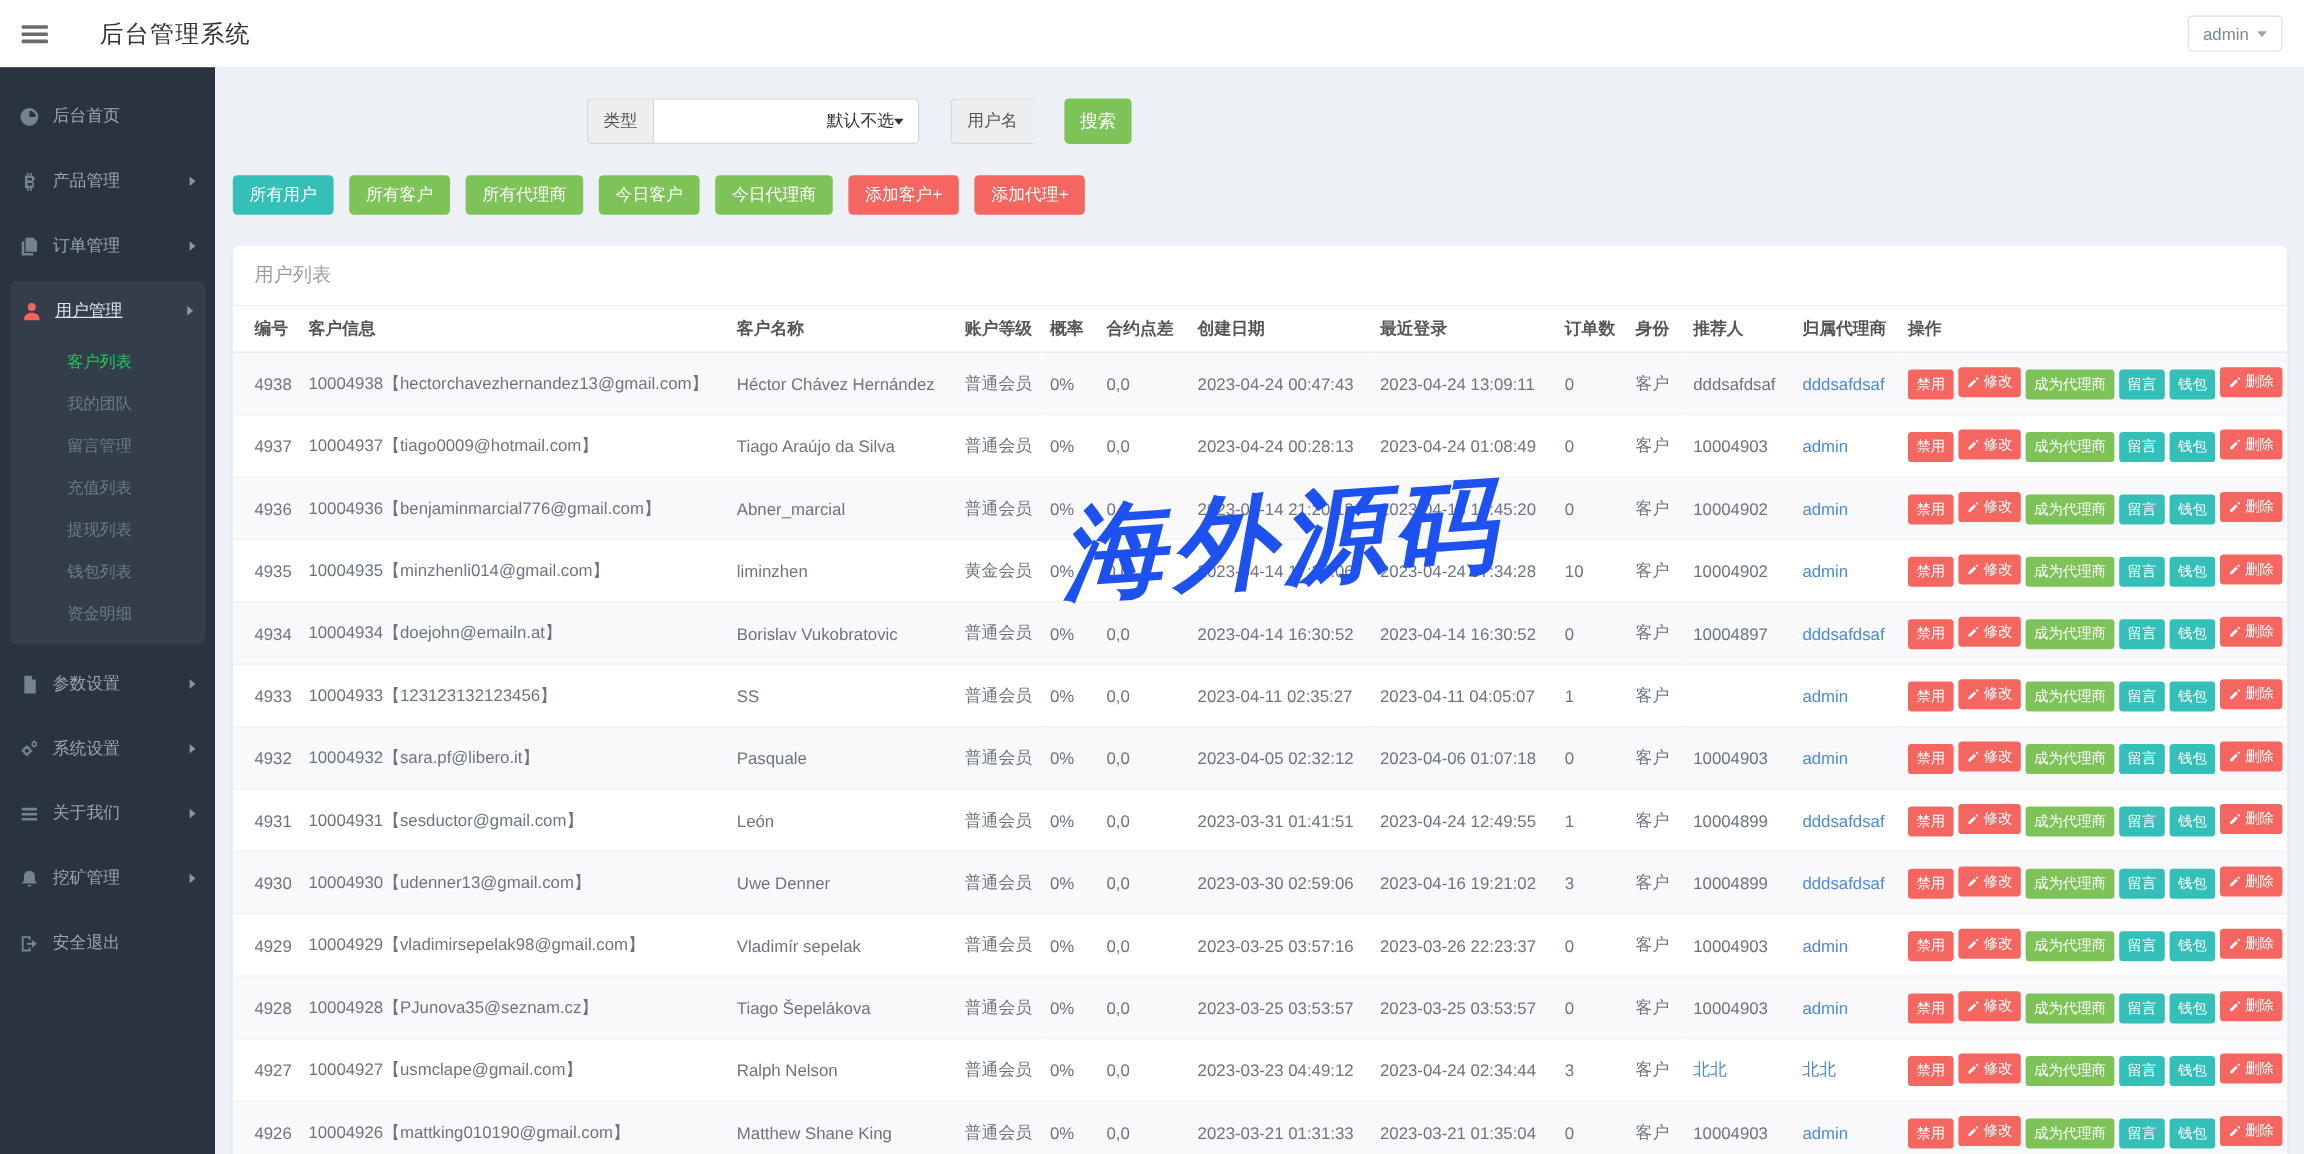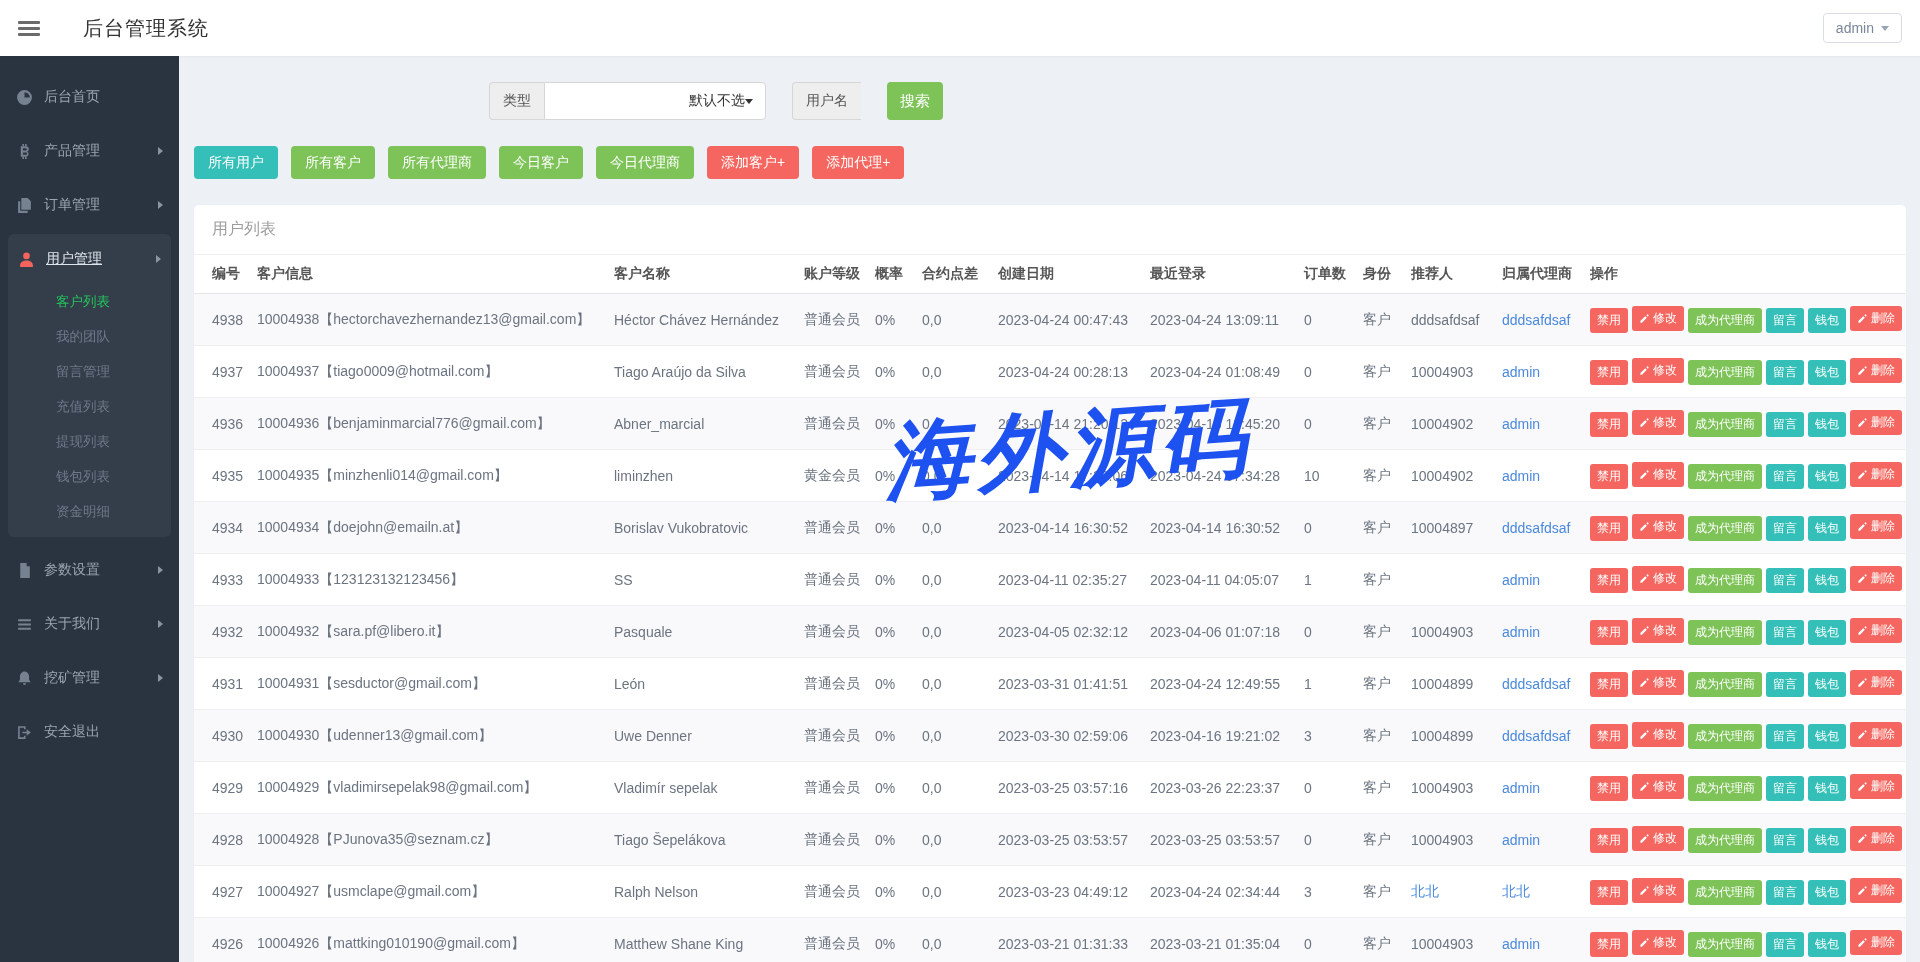--- a/index.html
+++ b/index.html
@@ -133,20 +133,32 @@
       <div class="sub-item">钱包列表</div>
       <div class="sub-item">资金明细</div>
     </div>
     <div class="side-item">
       <span class="s-icon">
         <svg viewBox="0 0 16 16" fill="currentColor">
           <path d="M4 1h6l3 3v11H4zm6 0v3h3z" fill-rule="evenodd"></path>
         </svg>
       </span>
       <span class="lbl">参数设置</span>
+      <span class="arrow-right"></span>
+    </div>
+    <div class="side-item">
+      <span class="s-icon">
+        <svg viewBox="0 0 16 16" fill="currentColor">
+          <circle cx="6" cy="9" r="2.4" fill="none" stroke="currentColor" stroke-width="1.6"></circle>
+          <path d="M5.2 4.8h1.6v2H5.2zM5.2 11.2h1.6v2H5.2zM1.8 8.2h2v1.6h-2zM8.2 8.2h2v1.6h-2z"></path>
+          <circle cx="11.8" cy="3.8" r="1.6" fill="none" stroke="currentColor" stroke-width="1.3"></circle>
+          <path d="M11.2 1h1.2v1.4h-1.2zM11.2 5.2h1.2v1.4h-1.2z"></path>
+        </svg>
+      </span>
+      <span class="lbl">系统设置</span>
       <span class="arrow-right"></span>
     </div>
     <div class="side-item">
       <span class="s-icon">
         <svg viewBox="0 0 16 16" fill="currentColor">
           <path d="M2 3h12v2H2zM2 7h12v2H2zM2 11h12v2H2z"></path>
         </svg>
       </span>
       <span class="lbl">关于我们</span>
       <span class="arrow-right"></span>

